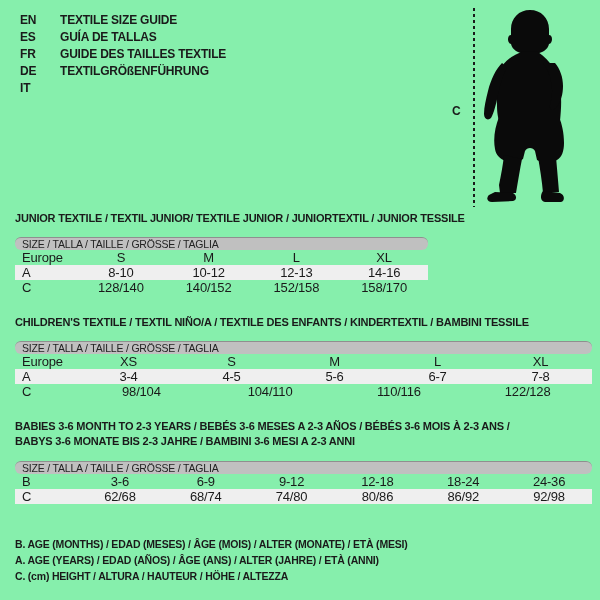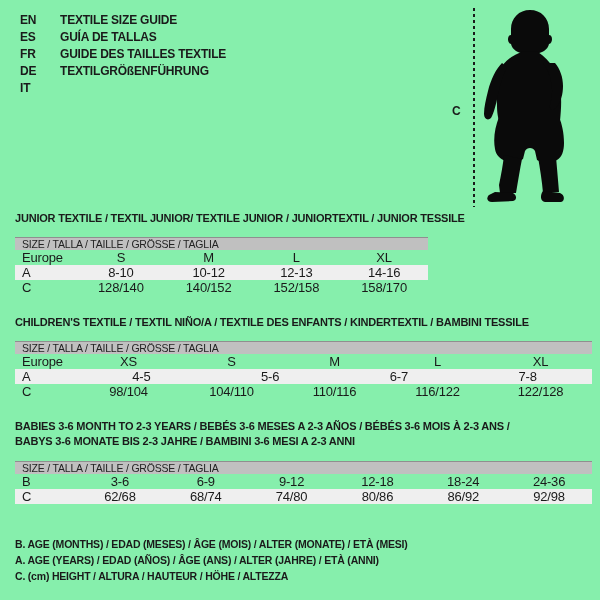--- a/index.html
+++ b/index.html
@@ -25,21 +25,21 @@
   .baby-svg { position: absolute; left: 483px; top: 5px; }
 
   
   .section-title { position: absolute; left: 15px; font-size: 11px; font-weight: 700; letter-spacing: -0.2px; white-space: nowrap; }
   .section-title .line { display: block; height: 15px; line-height: 15px; }
 
   
   .size-table { position: absolute; left: 15px; }
   .size-bar {
     height: 13px; line-height: 12px; background: #c0c0c0; border-top: 1px solid #8f8f8f;
-    padding-left: 7px; font-size: 10.5px; color: #222222; letter-spacing: -0.2px;
+    padding-left: 7px; font-size: 10.5px; color: #222222; letter-spacing: -0.2px; border-radius: 6px;
   }
   .trow { display: flex; height: 15px; line-height: 15px; font-size: 13px; letter-spacing: -0.2px; }
   .trow.stripe { background: #efefef; }
   .tlabel { width: 62px; padding-left: 7px; text-align: left; }
   .tcell { flex: 1; text-align: center; }
 
   
   .footnotes { position: absolute; left: 15px; top: 536px; }
   .footnote { height: 16px; line-height: 16px; font-size: 10.5px; font-weight: 700; letter-spacing: -0.2px; white-space: nowrap; }
 </style>
@@ -125,31 +125,31 @@
     <div class="trow">
       <span class="tlabel">Europe</span>
       <span class="tcell">XS</span>
       <span class="tcell">S</span>
       <span class="tcell">M</span>
       <span class="tcell">L</span>
       <span class="tcell">XL</span>
     </div>
     <div class="trow stripe">
       <span class="tlabel">A</span>
+      <span class="tcell">3-4</span>
       <span class="tcell">4-5</span>
       <span class="tcell">5-6</span>
       <span class="tcell">6-7</span>
       <span class="tcell">7-8</span>
     </div>
     <div class="trow">
       <span class="tlabel">C</span>
       <span class="tcell">98/104</span>
       <span class="tcell">104/110</span>
       <span class="tcell">110/116</span>
-      <span class="tcell">116/122</span>
       <span class="tcell">122/128</span>
     </div>
   </div>
 
   <div class="section-title" style="top:419px">
     <span class="line">BABIES 3-6 MONTH TO 2-3 YEARS / BEBÉS 3-6 MESES A 2-3 AÑOS / BÉBÉS 3-6 MOIS À 2-3 ANS /</span>
     <span class="line">BABYS 3-6 MONATE BIS 2-3 JAHRE / BAMBINI 3-6 MESI A 2-3 ANNI</span>
   </div>
   <div class="size-table" style="top:461px; width:577px">
     <div class="size-bar">SIZE / TALLA / TAILLE / GRÖSSE / TAGLIA</div>

